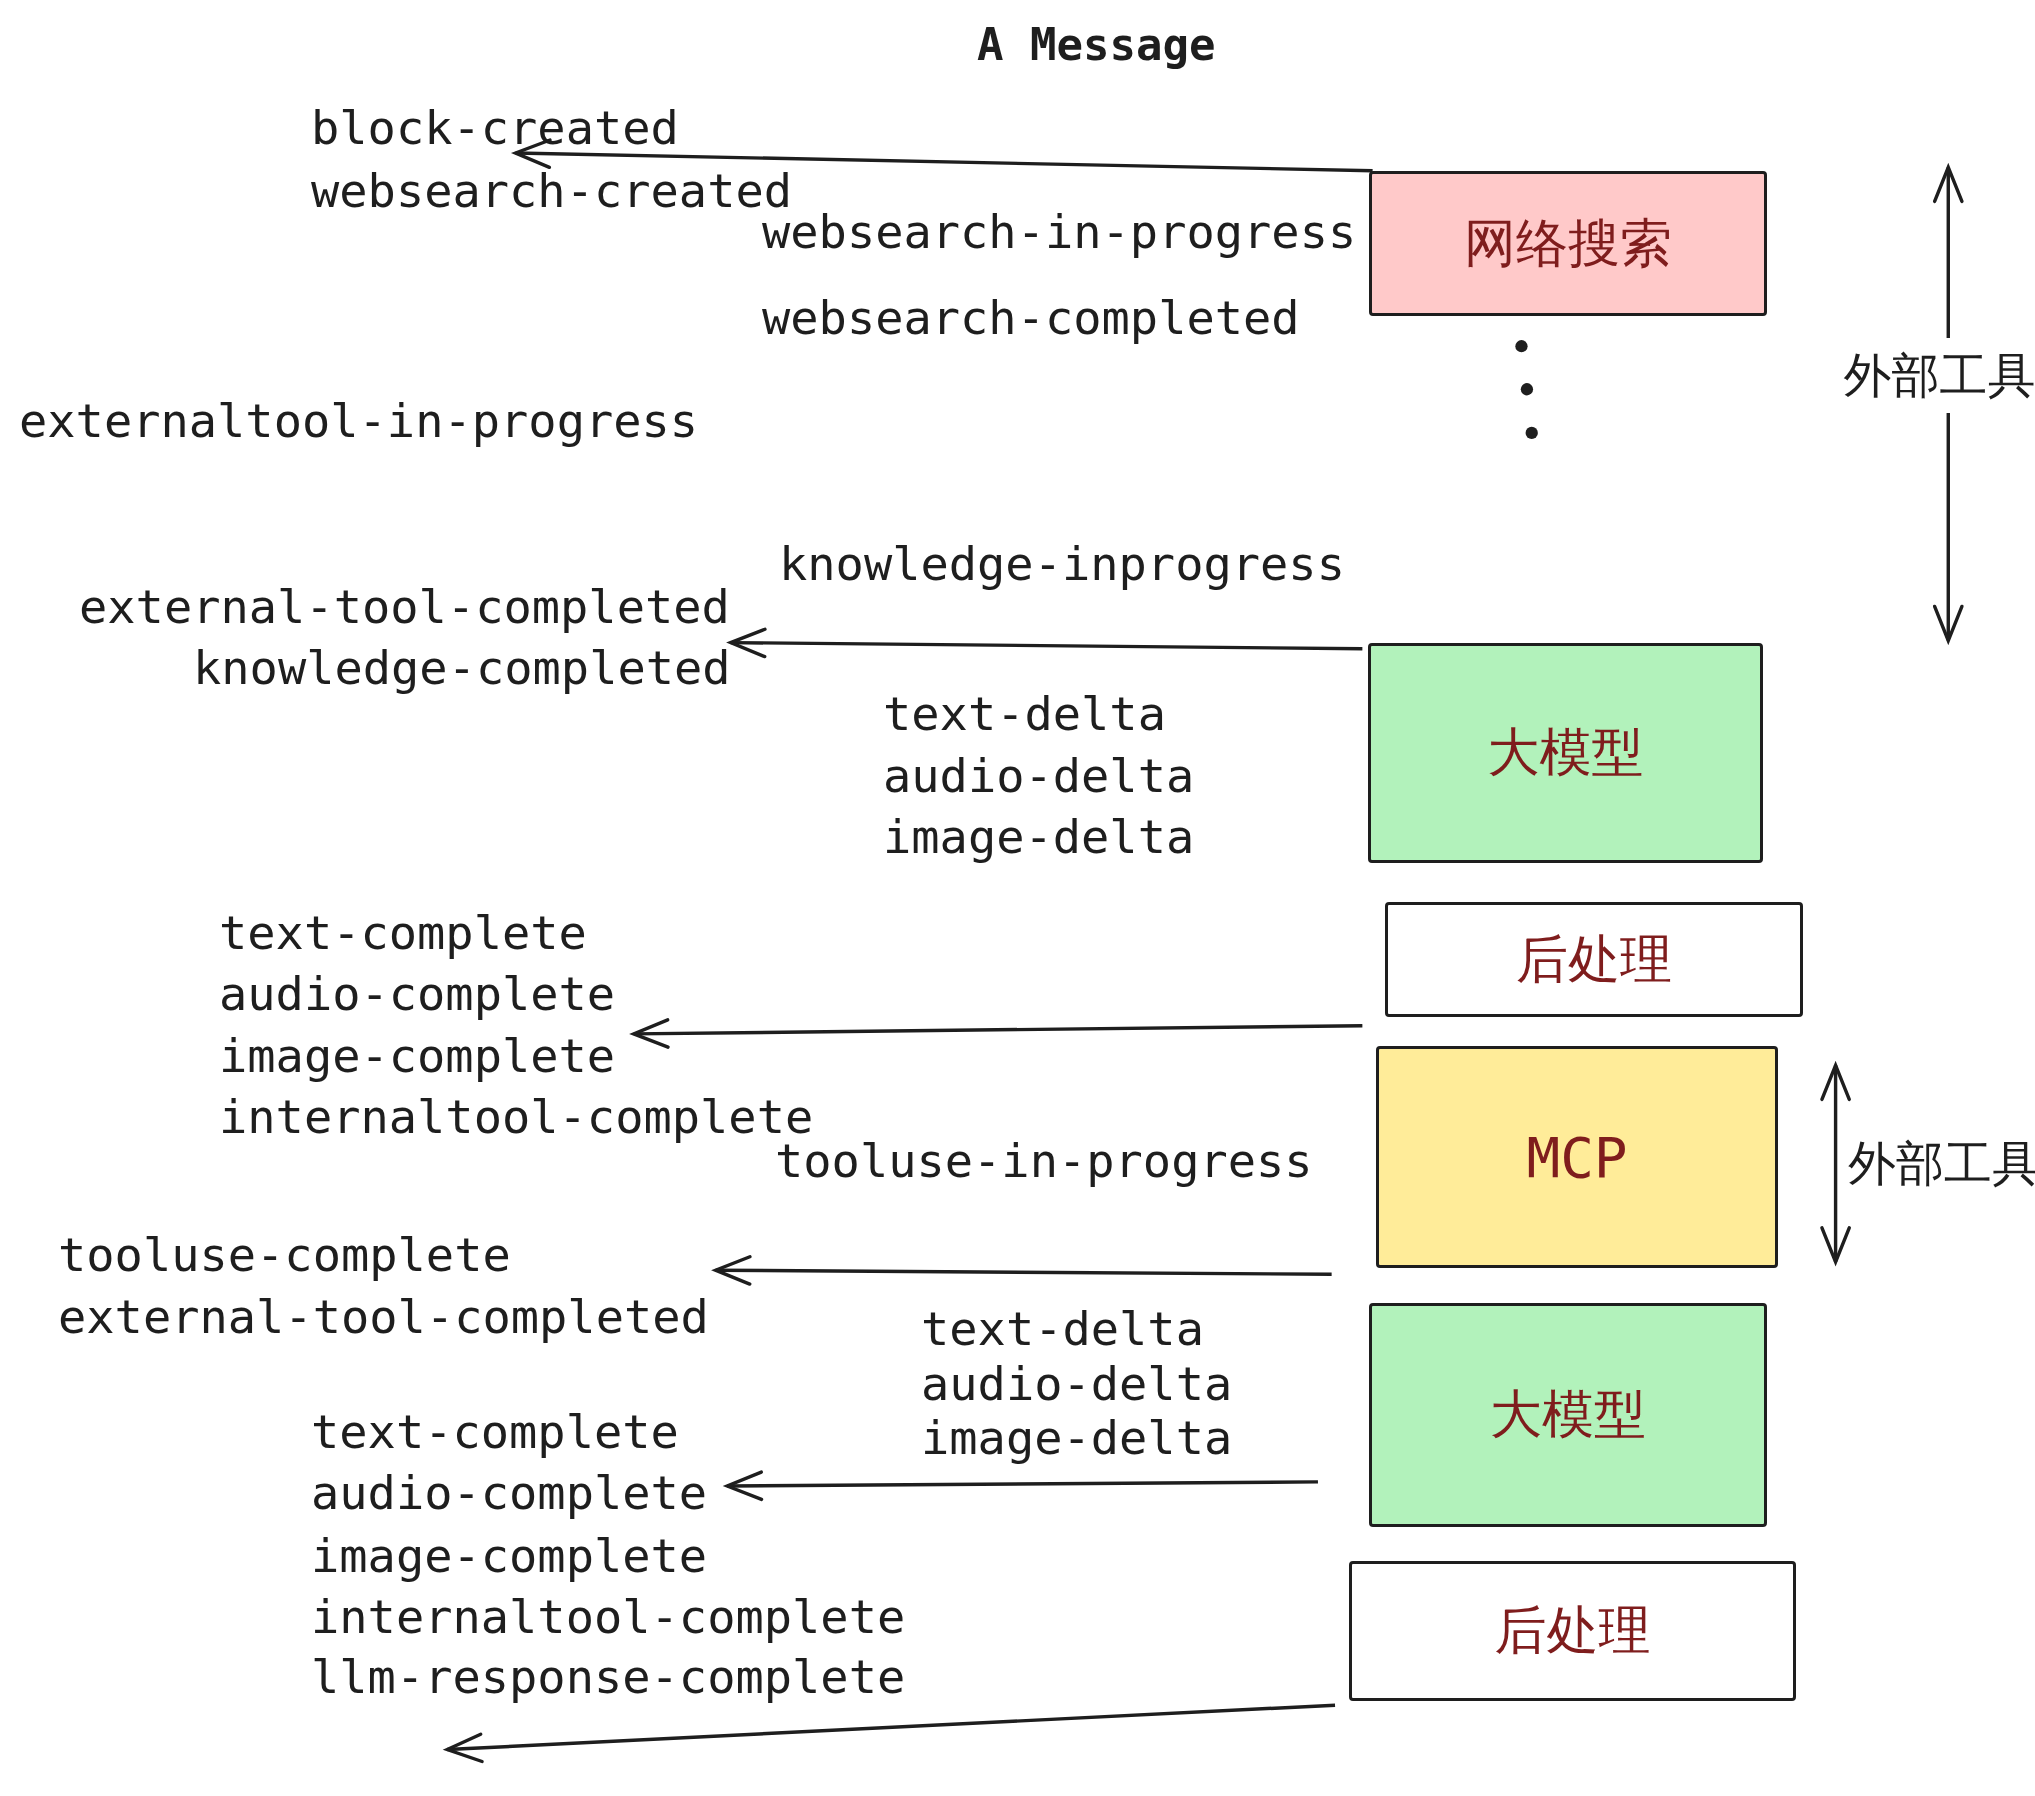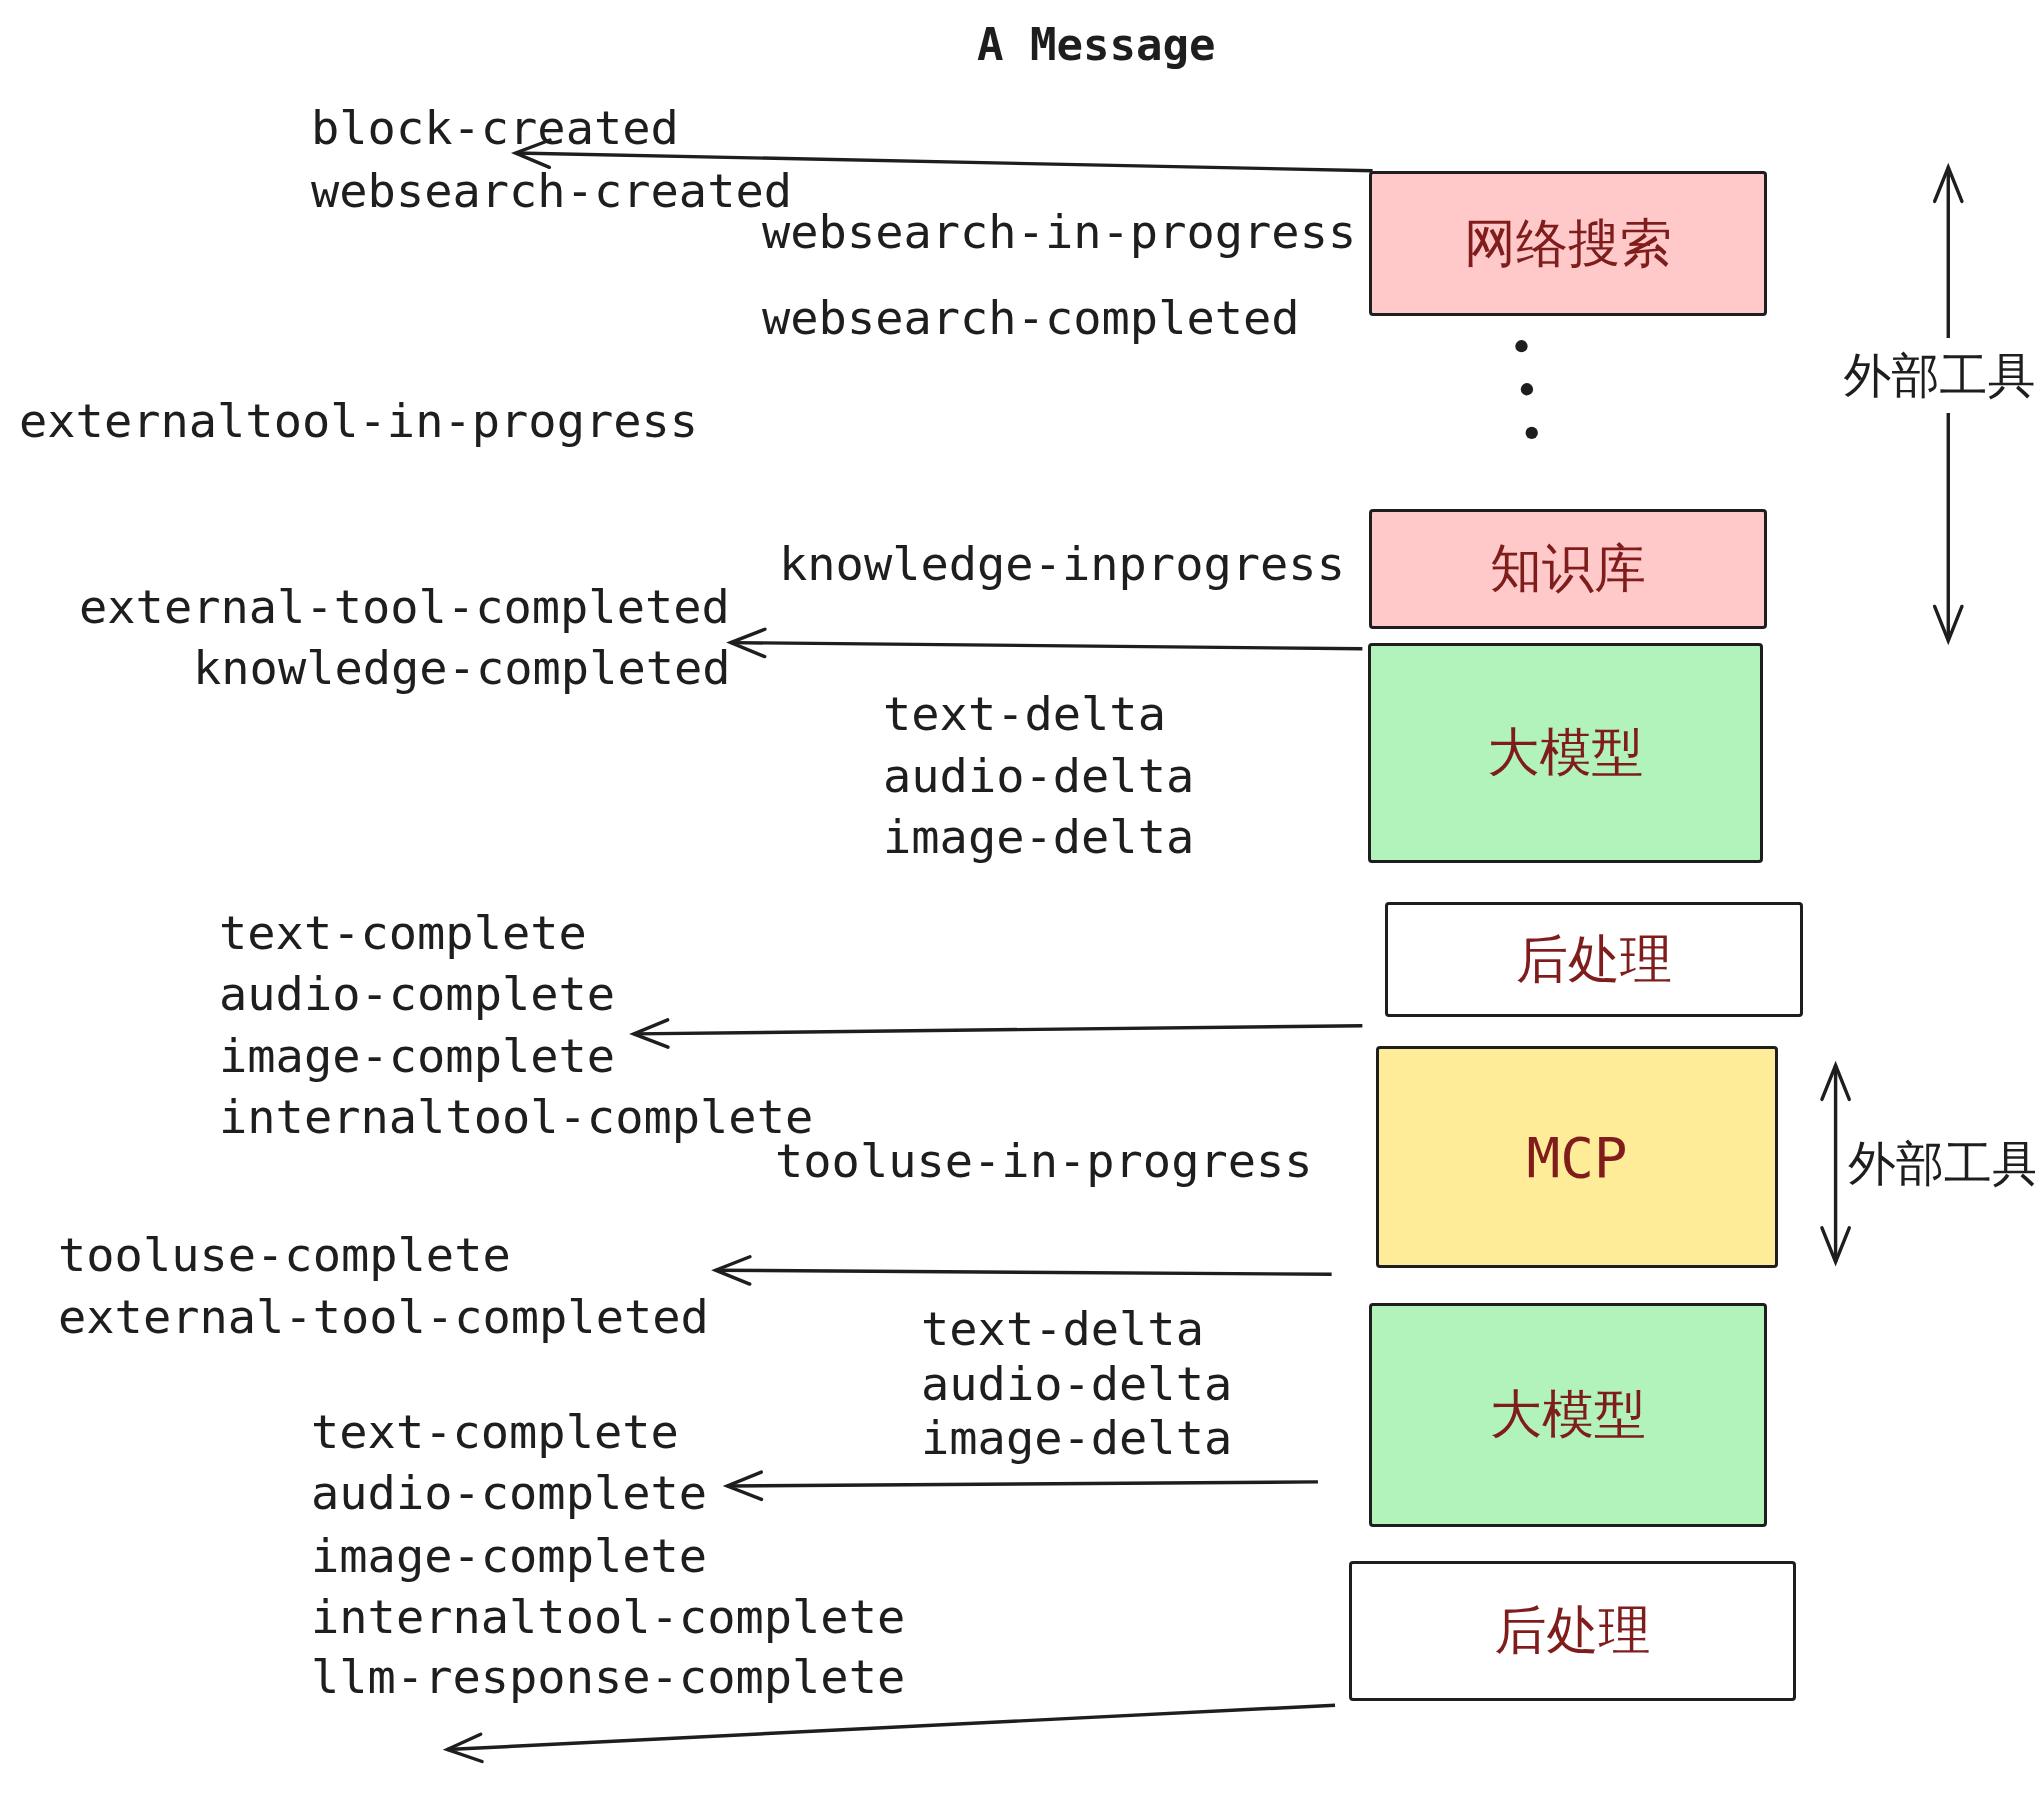--- a/index.html
+++ b/index.html
@@ -88,23 +88,20 @@
   <div class="ev lbl" style="left:311px;top:1467px;">audio-complete</div>
   <div class="ev lbl" style="left:311px;top:1530px;">image-complete</div>
   <div class="ev lbl" style="left:311px;top:1591px;">internaltool-complete</div>
   <div class="ev lbl" style="left:311px;top:1651px;">llm-response-complete</div>
 
 
   <div class="box lbl" style="left:1369px;top:171px;width:398px;height:145px;background:#ffc9c9;">
     <span>网络搜索</span>
   </div>
 
-  <div class="box lbl" style="left:1369px;top:509px;width:398px;height:120px;background:#ffc9c9;">
-    <span>知识库</span>
-  </div>
 
   <div class="box lbl" style="left:1368px;top:643px;width:395px;height:220px;background:#b2f2bb;">
     <span>大模型</span>
   </div>
 
   <div class="box lbl" style="left:1385px;top:902px;width:418px;height:115px;background:#ffffff;">
     <span>后处理</span>
   </div>
 
   <div class="box mono lbl" style="left:1376px;top:1046px;width:402px;height:222px;background:#ffec99;">

